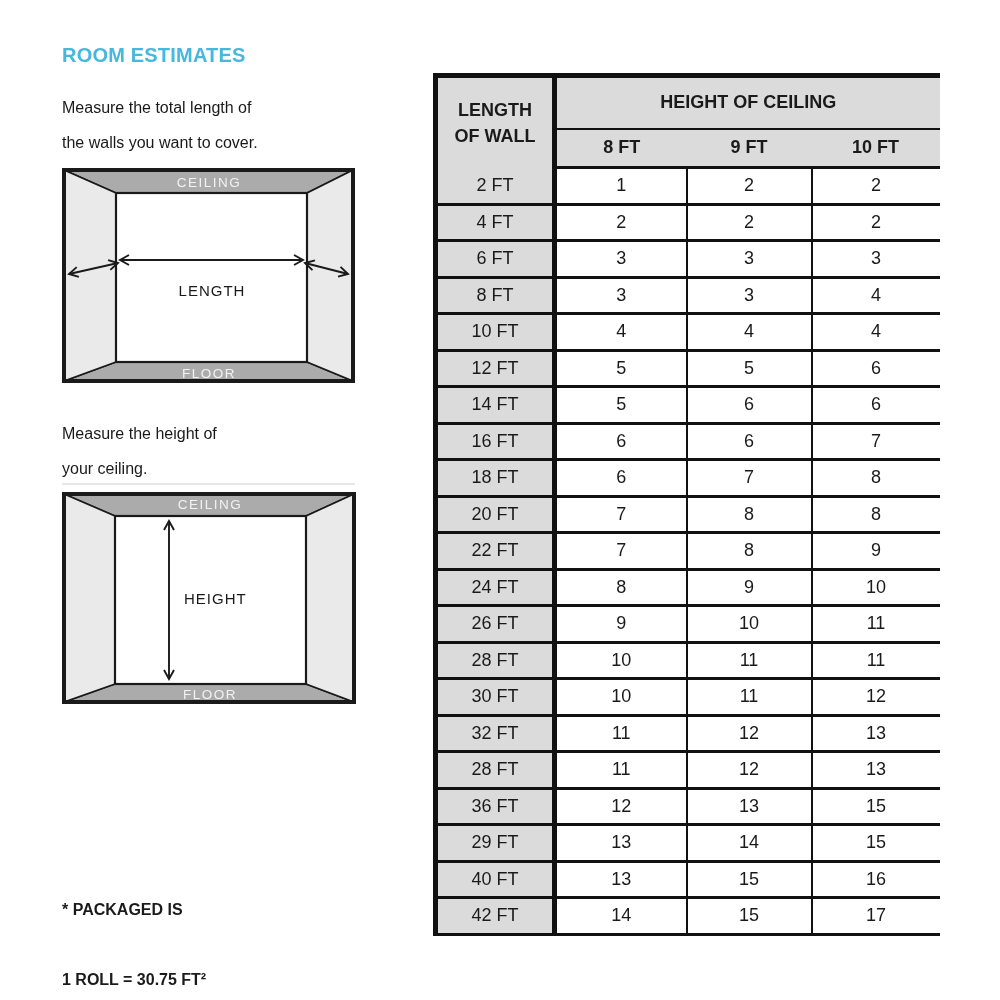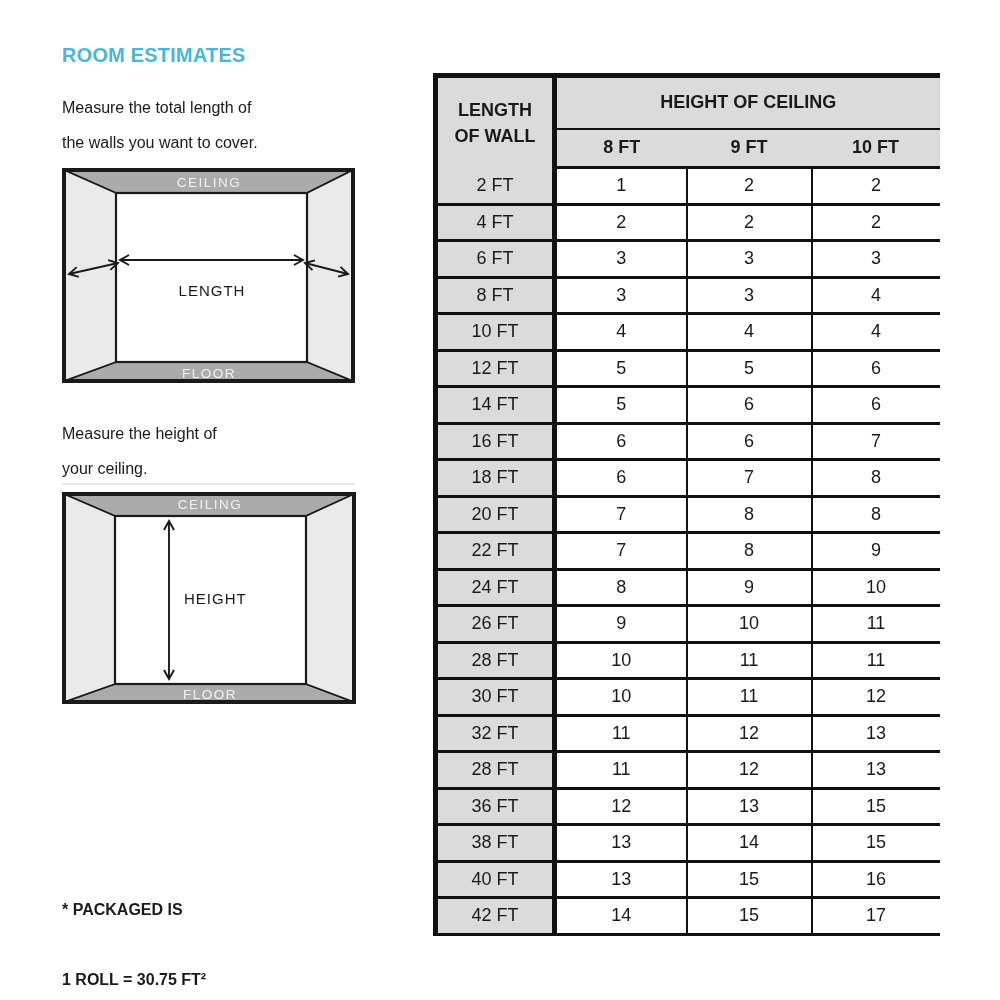--- a/index.html
+++ b/index.html
@@ -297,21 +297,21 @@
           <td>12</td>
           <td>13</td>
         </tr>
         <tr>
           <th>36 FT</th>
           <td>12</td>
           <td>13</td>
           <td>15</td>
         </tr>
         <tr>
-          <th>38 FT</th>
+          <th>29 FT</th>
           <td>13</td>
           <td>14</td>
           <td>15</td>
         </tr>
         <tr>
           <th>40 FT</th>
           <td>13</td>
           <td>15</td>
           <td>16</td>
         </tr>

